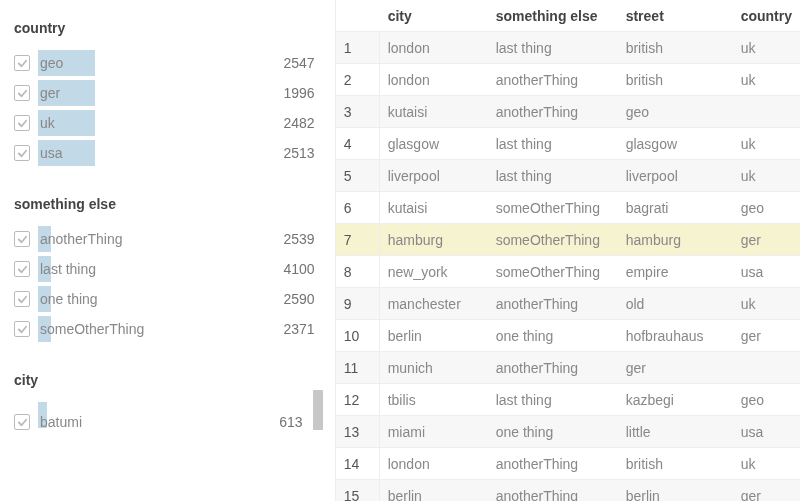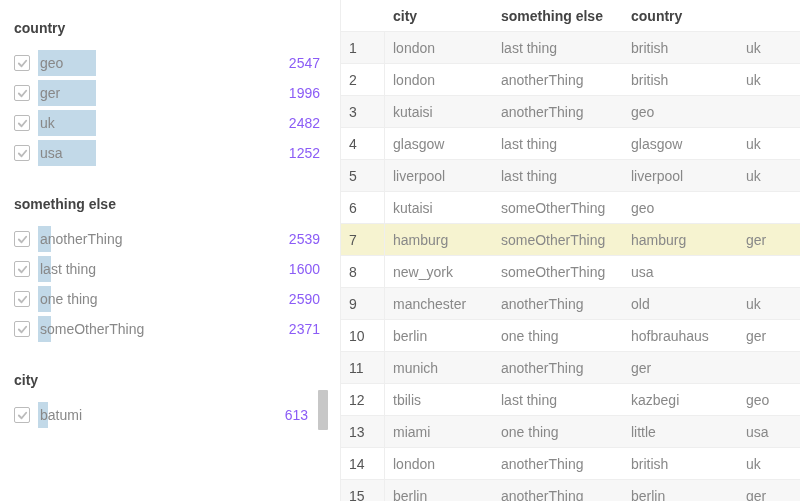--- a/index.html
+++ b/index.html
@@ -55,21 +55,21 @@
     background: #fff;
   }
   .facet-check svg { width: 11px; height: 11px; }
   .facet-label {
     flex: 1;
     color: #888;
     z-index: 1;
     font-size: 14px;
   }
   .facet-count {
-    color: #8b5cf6;
+    color: #737373;
     font-size: 14px;
     z-index: 1;
     padding-right: 6px;
   }
   .city-group .facet-item:last-child .facet-count { margin-right: 12px; }
   .scroll-thumb {
     position: absolute;
     right: 2px;
     width: 10px;
     height: 40px;
@@ -148,21 +148,21 @@
         <div class="facet-count">2482</div>
       </div>
       <div class="facet-item">
         <div class="facet-bar" style="width: 18%;"></div>
         <div class="facet-check">
           <svg viewBox="0 0 12 12">
             <path d="M2 6 L5 9 L10 3" stroke="#bbb" stroke-width="2" fill="none" stroke-linecap="round" stroke-linejoin="round"></path>
           </svg>
         </div>
         <div class="facet-label">usa</div>
-        <div class="facet-count">1252</div>
+        <div class="facet-count">2513</div>
       </div>
     </div>
     <div class="facet-group">
       <div class="facet-title">something else</div>
       <div class="facet-item">
         <div class="facet-bar" style="width: 4%;"></div>
         <div class="facet-check">
           <svg viewBox="0 0 12 12">
             <path d="M2 6 L5 9 L10 3" stroke="#bbb" stroke-width="2" fill="none" stroke-linecap="round" stroke-linejoin="round"></path>
           </svg>
@@ -171,21 +171,21 @@
         <div class="facet-count">2539</div>
       </div>
       <div class="facet-item">
         <div class="facet-bar" style="width: 4%;"></div>
         <div class="facet-check">
           <svg viewBox="0 0 12 12">
             <path d="M2 6 L5 9 L10 3" stroke="#bbb" stroke-width="2" fill="none" stroke-linecap="round" stroke-linejoin="round"></path>
           </svg>
         </div>
         <div class="facet-label">last thing</div>
-        <div class="facet-count">1600</div>
+        <div class="facet-count">4100</div>
       </div>
       <div class="facet-item">
         <div class="facet-bar" style="width: 4%;"></div>
         <div class="facet-check">
           <svg viewBox="0 0 12 12">
             <path d="M2 6 L5 9 L10 3" stroke="#bbb" stroke-width="2" fill="none" stroke-linecap="round" stroke-linejoin="round"></path>
           </svg>
         </div>
         <div class="facet-label">one thing</div>
         <div class="facet-count">2590</div>
@@ -196,38 +196,39 @@
           <svg viewBox="0 0 12 12">
             <path d="M2 6 L5 9 L10 3" stroke="#bbb" stroke-width="2" fill="none" stroke-linecap="round" stroke-linejoin="round"></path>
           </svg>
         </div>
         <div class="facet-label">someOtherThing</div>
         <div class="facet-count">2371</div>
       </div>
     </div>
     <div class="facet-group city-group">
       <div class="facet-title">city</div>
-      <div class="facet-item" style="position: relative;">
+      <div class="facet-item" style="position: relative; align-items: flex-end;">
         <div class="facet-bar" style="width: 3%;"></div>
         <div class="facet-check">
           <svg viewBox="0 0 12 12">
             <path d="M2 6 L5 9 L10 3" stroke="#bbb" stroke-width="2" fill="none" stroke-linecap="round" stroke-linejoin="round"></path>
           </svg>
         </div>
         <div class="facet-label">batumi</div>
         <div class="facet-count">613</div>
         <div class="scroll-thumb" style="bottom: 0px;"></div>
       </div>
     </div>
   </div>
 <div class="grid" id="grid">
     <div class="grid-header">
       <div class="col-num"></div>
       <div class="col col-city">city</div>
       <div class="col col-something">something else</div>
+      <div class="col col-street">street</div>
       <div class="col col-country">country</div>
     </div>
     <div class="grid-row alt">
       <div class="col-num">1</div>
       <div class="col col-city">london</div>
       <div class="col col-something">last thing</div>
       <div class="col col-street">british</div>
       <div class="col col-country">uk</div>
     </div>
     <div class="grid-row">
@@ -254,33 +255,35 @@
       <div class="col-num">5</div>
       <div class="col col-city">liverpool</div>
       <div class="col col-something">last thing</div>
       <div class="col col-street">liverpool</div>
       <div class="col col-country">uk</div>
     </div>
     <div class="grid-row">
       <div class="col-num">6</div>
       <div class="col col-city">kutaisi</div>
       <div class="col col-something">someOtherThing</div>
+      <div class="col col-street">bagrati</div>
       <div class="col col-country">geo</div>
     </div>
     <div class="grid-row highlight">
       <div class="col-num">7</div>
       <div class="col col-city">hamburg</div>
       <div class="col col-something">someOtherThing</div>
       <div class="col col-street">hamburg</div>
       <div class="col col-country">ger</div>
     </div>
     <div class="grid-row">
       <div class="col-num">8</div>
       <div class="col col-city">new_york</div>
       <div class="col col-something">someOtherThing</div>
+      <div class="col col-street">empire</div>
       <div class="col col-country">usa</div>
     </div>
     <div class="grid-row alt">
       <div class="col-num">9</div>
       <div class="col col-city">manchester</div>
       <div class="col col-something">anotherThing</div>
       <div class="col col-street">old</div>
       <div class="col col-country">uk</div>
     </div>
     <div class="grid-row">

